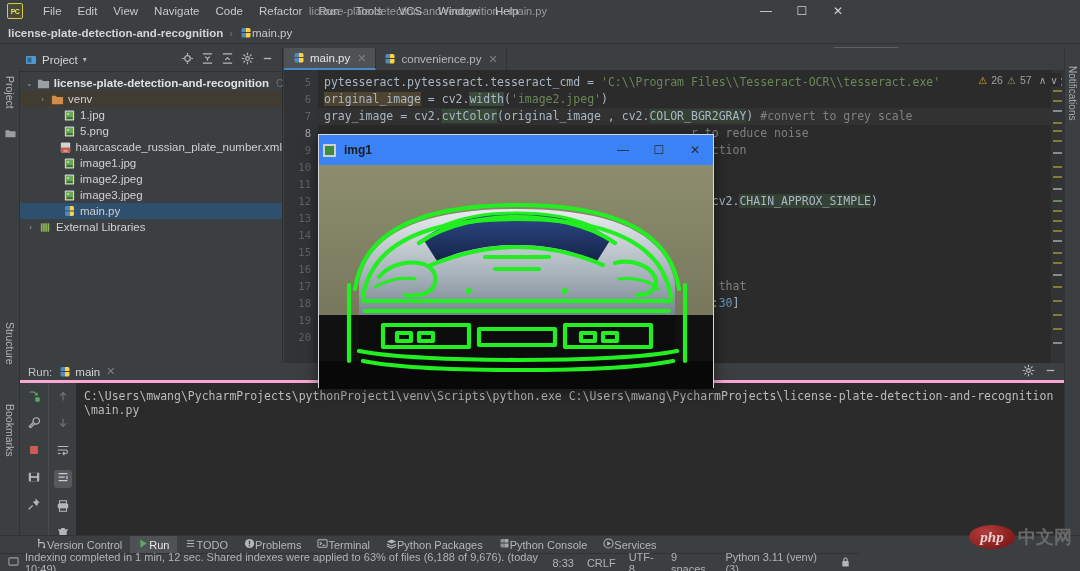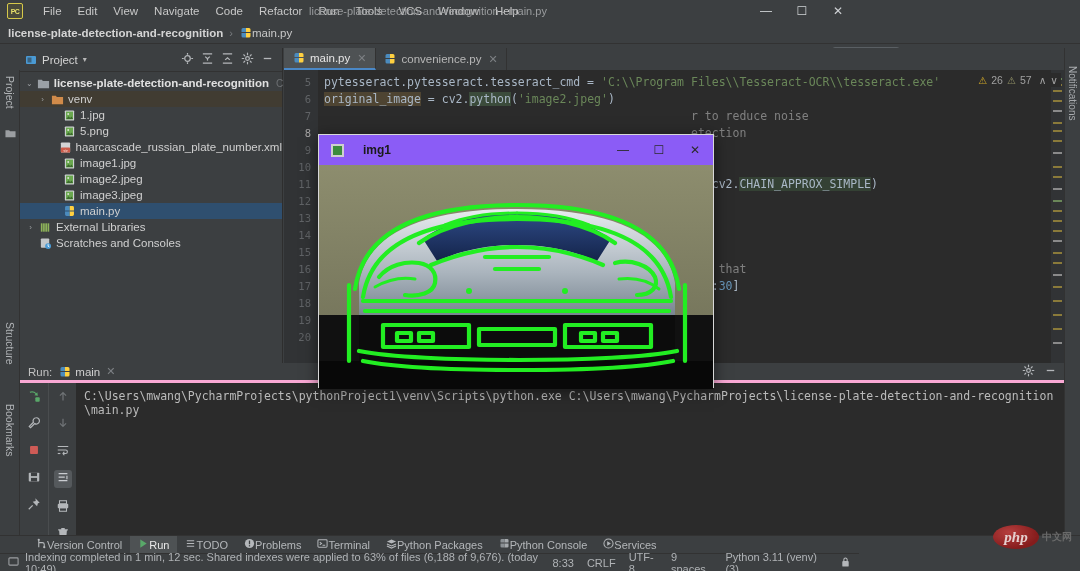--- a/index.html
+++ b/index.html
@@ -176,22 +176,22 @@
     margin-top: 18px; margin-left: 2px;
   }
 
   
   .cvwin {
     position: absolute; left: 318px; top: 134px; width: 396px; height: 254px;
     background: #f0f0f0; box-shadow: 0 3px 14px rgba(0,0,0,0.55);
     border: 1px solid #d8d8d8; z-index: 20;
   }
   .cvwin-title {
-    height: 30px; background: #8b5cf6; display: flex; align-items: center;
-    padding-left: 12px; gap: 19px;
+    height: 30px; background: #3b82f6; display: flex; align-items: center;
+    padding-left: 4px; gap: 8px;
   }
   .cv-ico { width: 13px; height: 13px; background: #3c8c3c; border: 2px solid #cfcfcf; }
   .cv-name { color: #1a1a1a; font-size: 12px; font-weight: bold; font-family: "Liberation Sans", sans-serif; }
   .cv-btns { margin-left: auto; display: flex; height: 30px; }
   .cv-btn { width: 36px; display: flex; align-items: center; justify-content: center; color: #2b2b2b; font-size: 12px; }
   .cvwin-body { position: relative; height: 224px; overflow: hidden; background: #6a6a52; }
 
   
   .runwin {
     position: absolute; left: 20px; top: 363px; right: 16px; height: 172px;
@@ -247,21 +247,21 @@
     position: absolute; right: 8px; bottom: 22px; display: flex;
     align-items: center; gap: 3px; z-index: 30; opacity: 0.93;
   }
   .php-oval {
     width: 46px; height: 24px; border-radius: 50%;
     background: radial-gradient(ellipse at 35% 30%, #c04040, #8b1a1a 70%);
     color: #f2dada; font-style: italic; font-weight: bold; font-size: 15px;
     display: flex; align-items: center; justify-content: center;
     font-family: "Liberation Serif", serif;
   }
-  .php-cn { color: #6e6e6e; font-size: 10px; font-weight: bold; }
+  .php-cn { color: #6e6e6e; font-size: 18px; font-weight: bold; }
 </style>
 </head>
 <body>
 
 <div id="app">
 
   <div class="titlebar">
     <div class="pc-logo">PC</div>
     <div class="menu">
       <div class="menu-item">File</div>
@@ -543,31 +543,20 @@
             <svg width="13" height="13" viewBox="0 0 14 14">
               <g fill="#8fb45a">
                 <rect x="2" y="2.5" width="1.8" height="9"></rect>
                 <rect x="4.4" y="2.5" width="1.8" height="9"></rect>
                 <rect x="6.8" y="2.5" width="1.8" height="9"></rect>
                 <rect x="9.2" y="2.5" width="1.8" height="9"></rect>
               </g>
             </svg>
           </span>
           <span class="tree-label">External Libraries</span>
-        </div>
-        <div class="tree-row" style="padding-left: 6px;">
-          <span class="arrow"></span>
-          <span class="ic">
-            <svg width="13" height="13" viewBox="0 0 14 14">
-              <rect x="2" y="1.5" width="9" height="10" rx="1" fill="#c3c7ca"></rect>
-              <circle cx="9.8" cy="9.8" r="3.2" fill="#4a9ad4"></circle>
-              <path d="M9.8 7.8v2.1l1.4.9" stroke="#fff" stroke-width="1" fill="none"></path>
-            </svg>
-          </span>
-          <span class="tree-label">Scratches and Consoles</span>
         </div>
       </div>
   </div>
 
   <div class="editor-area">
     <div class="tabs">
       <div class="tab active">
         <span class="ic">
           <svg width="12" height="12" viewBox="0 0 12 12">
               <path d="M6 1h3a1.5 1.5 0 011.5 1.5V5H6V6h4.5v3A1.5 1.5 0 019 10.5H6z" fill="#ffd040"></path>
@@ -613,21 +602,22 @@
           <div class="gline">15</div>
           <div class="gline">16</div>
           <div class="gline">17</div>
           <div class="gline">18</div>
           <div class="gline">19</div>
           <div class="gline">20</div>
         </div>
 
       <div class="code">
         <div class="cline"><span class="c-def">pytesseract.pytesseract.tesseract_cmd = </span><span class="c-str">'C:\\Program Files\\Tesseract-OCR\\tesseract.exe'</span></div>
-        <div class="cline"><span class="c-def hl-var2">original_image</span><span class="c-def"> = cv2.</span><span class="c-def hl-fn">python</span><span class="c-def">(</span><span class="c-str">'image2.jpeg'</span><span class="c-def">)</span></div>
+        <div class="cline"><span class="c-def hl-var2">original_image</span><span class="c-def"> = cv2.</span><span class="c-def hl-fn">width</span><span class="c-def">(</span><span class="c-str">'image2.jpeg'</span><span class="c-def">)</span></div>
+        <div class="cline cur"><span class="c-def">gray_image = cv2.</span><span class="c-def hl-fn">cvtColor</span><span class="c-def">(original_image , cv2.</span><span class="c-def hl-var">COLOR_BGR2GRAY</span><span class="c-def">) </span><span class="c-com">#convert to grey scale</span></div>
         <div class="cline"><span style="visibility:hidden;">xxxxxxxxxxxxxxxxxxxxxxxxxxxxxxxxxxxxxxxxxxxxxxxxxxxxx</span><span class="c-com">r to reduce noise</span></div>
         <div class="cline"><span style="visibility:hidden;">xxxxxxxxxxxxxxxxxxxxxxxxxxxxxxxxxxxxxxxxxxxxxxxxxxxxx</span><span class="c-com">etection</span></div>
         <div class="cline"><span style="visibility:hidden;">xxxxxxxxxxxxxxxxxxxxxxxxxxxxxxxxxxxxxxxxxxxxxxxxxxxxx</span><span class="c-com">st</span></div>
         <div class="cline">&nbsp;</div>
         <div class="cline"><span style="visibility:hidden;">xxxxxxxxxxxxxxxxxxxxxxxxxxxxxxxxxxxxxxxxxxxxxxxxxx</span><span class="c-def hl-var">LIST</span><span class="c-def">, cv2.</span><span class="c-def hl-var">CHAIN_APPROX_SIMPLE</span><span class="c-def">)</span></div>
         <div class="cline">&nbsp;</div>
         <div class="cline">&nbsp;</div>
         <div class="cline">&nbsp;</div>
         <div class="cline">&nbsp;</div>
         <div class="cline"><span style="visibility:hidden;">xxxxxxxxxxxxxxxxxxxxxxxxxxxxxxxxxxxxxxxxxxxxxxxxxx</span><span class="c-com"> below that</span></div>

